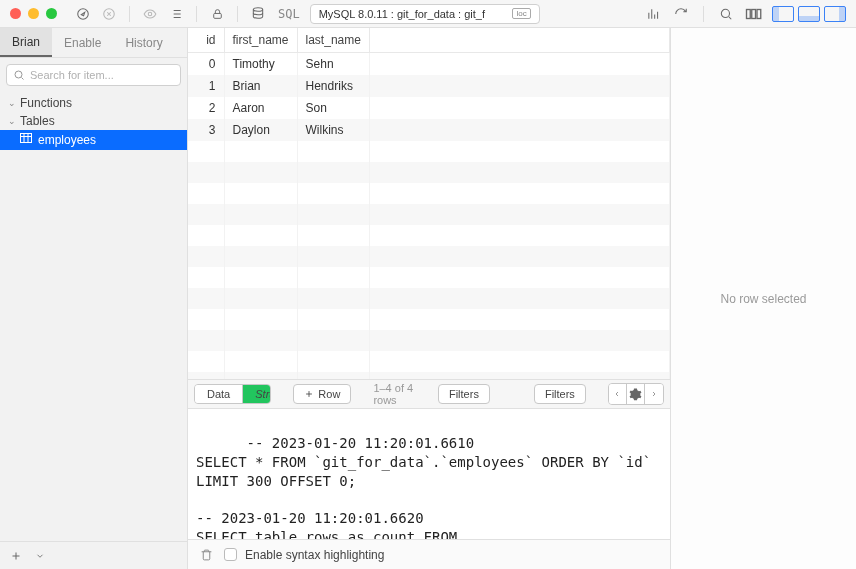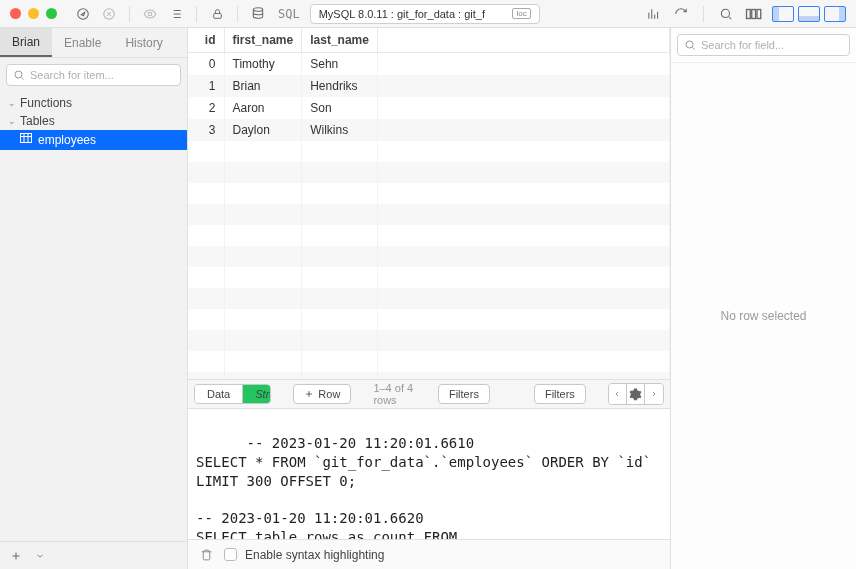--- a/index.html
+++ b/index.html
@@ -43,21 +43,21 @@
 .tree-item { padding: 3px 8px 3px 20px; display: flex; align-items: flex-start; gap: 6px; }
 .tree-item.selected { background: #0a6cff; color: #fff; }
 .tree-item .table-icon { width: 12px; height: 10px; display: inline-block; }
 .chev { font-size: 9px; color: #888; width: 8px; }
 .sidebar-footer { height: 28px; border-top: 1px solid #e0e0e0; display: flex; align-items: center; padding: 0 6px; gap: 4px; }
 
 
 .center { flex: 1; display: flex; flex-direction: column; min-width: 0; }
 .grid-wrap { flex: 1; overflow: auto; background: #fff; }
 table.datagrid { border-collapse: collapse; width: 100%; font-size: 12px; }
-.datagrid th { text-align: left; font-weight: 700; background: #fff; color: #444; padding: 5px 8px; border-right: 1px solid #e8e8e8; border-bottom: 1px solid #e8e8e8; position: sticky; top: 0; }
+.datagrid th { text-align: left; font-weight: 400; background: #fff; color: #444; padding: 5px 8px; border-right: 1px solid #e8e8e8; border-bottom: 1px solid #e8e8e8; position: sticky; top: 0; }
 .datagrid th.id-col, .datagrid td.id-col { text-align: right; width: 36px; }
 .datagrid td { padding: 4px 8px; border-right: 1px solid #f2f2f2; height: 21px; }
 .datagrid tr:nth-child(even) td { background: #f7f7f7; }
 .datagrid tr:nth-child(odd) td { background: #fff; }
 .col-first { width: 70px; }
 .col-last { width: 66px; }
 
 .mid-toolbar { height: 30px; border-top: 1px solid #e0e0e0; border-bottom: 1px solid #e0e0e0; display: flex; align-items: center; padding: 0 6px; gap: 22px; font-size: 11px; color: #444; background: #f6f6f6; }
 .seg { display: flex; border: 1px solid #c8c8c8; border-radius: 4px; overflow: hidden; }
 .seg-btn { padding: 3px 12px; background: #fff; color: #444; font-size: 11px; border-right: 1px solid #c8c8c8; }
@@ -388,24 +388,15 @@
         <svg width="13" height="14" viewBox="0 0 24 24" fill="none" stroke="currentColor" stroke-width="1.8">
             <path d="M3 6h18M8 6V4a1 1 0 011-1h6a1 1 0 011 1v2M6 6v13a2 2 0 002 2h8a2 2 0 002-2V6"></path>
           </svg>
       </div>
       <div class="checkbox"></div>
       <span>Enable syntax highlighting</span>
     </div>
   </div>
 
   <div class="rightpanel">
-    <div class="search-wrap">
-      <div class="search-box">
-        <svg width="12" height="12" viewBox="0 0 24 24" fill="none" stroke="#999" stroke-width="2">
-            <circle cx="11" cy="11" r="7"></circle>
-            <path d="M21 21l-4-4"></path>
-          </svg>
-        <input type="text" placeholder="Search for field..." style="">
-      </div>
-    </div>
     <div class="norow">No row selected</div>
   </div>
 </div>
 
 </body></html>

